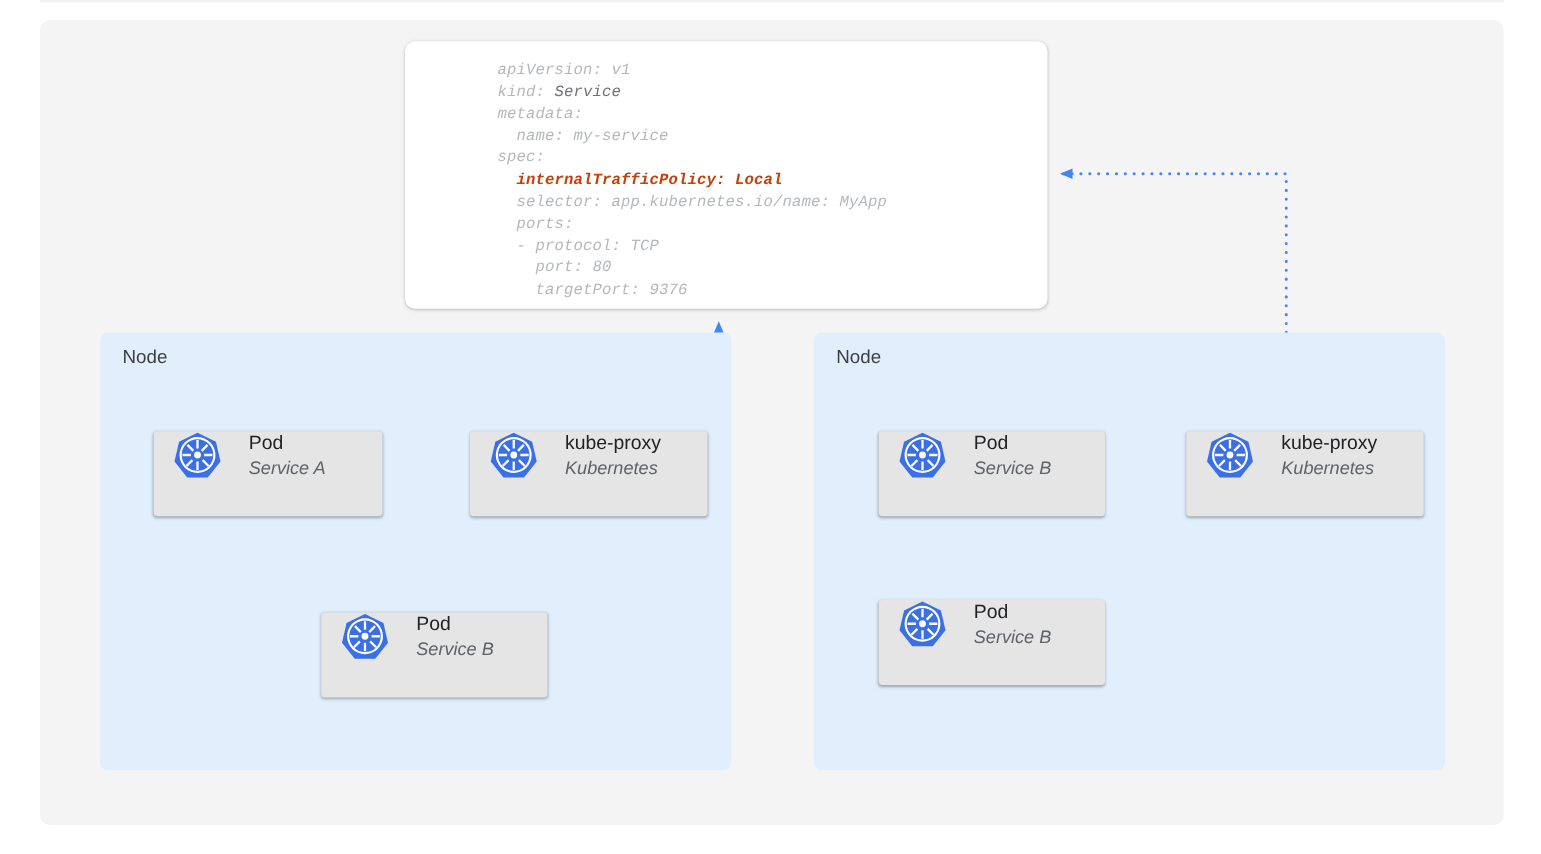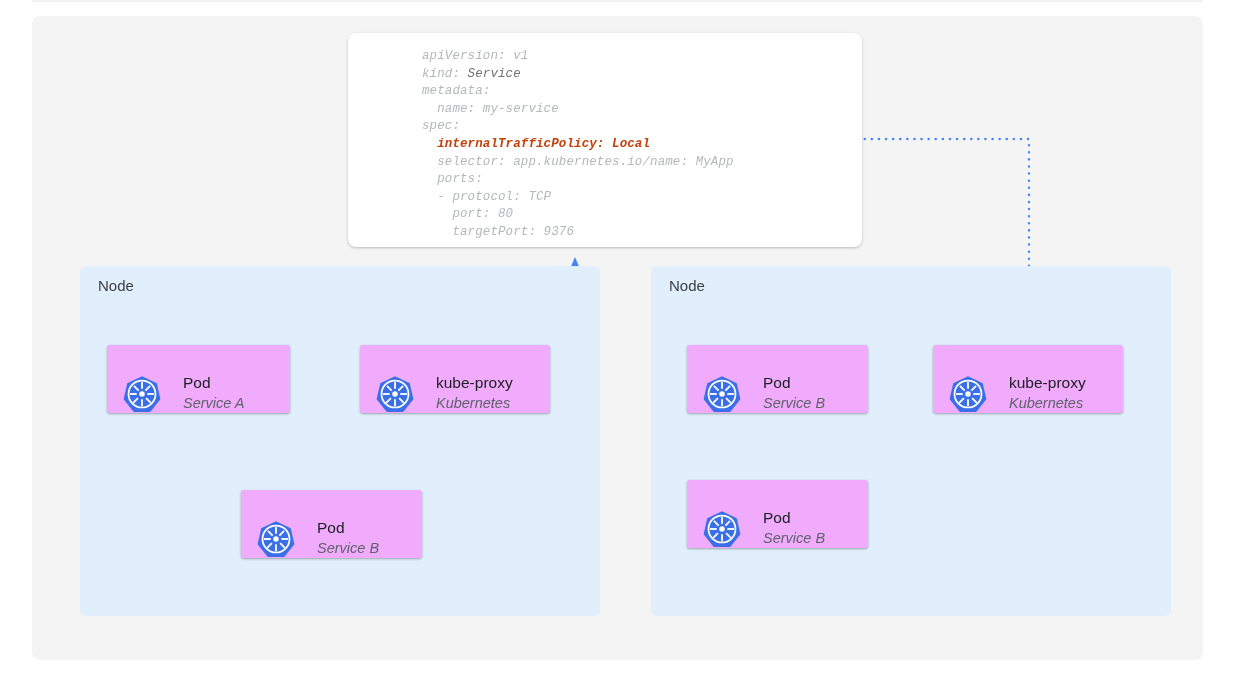--- a/index.html
+++ b/index.html
@@ -37,21 +37,20 @@
   
   .yaml-card {
     position: absolute;
     left: 324px;
     top: 33px;
     width: 514px;
     height: 214px;
     background: #ffffff;
     border-radius: 8px;
     box-shadow: 0 1px 3px rgba(60,64,67,.22), 0 1px 2px rgba(60,64,67,.10);
-    margin-left: 24px;
   }
   .yaml-code {
     position: absolute;
     left: 74px;
     top: 15px;
     font-family: "Liberation Mono", "DejaVu Sans Mono", monospace;
     font-size: 12.5px;
     line-height: 17.6px;
     font-style: italic;
     color: #b4b7bb;
@@ -60,41 +59,41 @@
   }
   .yaml-line { display: block; height: 17.6px; }
   .yaml-line b { font-weight: 400; font-style: italic; color: #6f7276; }
   .yaml-line.em { font-weight: 700; color: #c2410c; }
 
   
   .node {
     position: absolute;
     background: #e1effc;
     border-radius: 6px;
-    padding-left: 15px;
   }
   .node.left  { left: 80px;  top: 266px; width: 505px; height: 350px; }
   .node.right { left: 651px; top: 266px; width: 505px; height: 350px; }
   .node-label {
     position: absolute;
     left: 18px;
     top: 11px;
     font-size: 15px;
     color: #3c4043;
   }
 
   
   .card {
     position: absolute;
-    background: #f0abfc;
+    background: #e5e5e5;
     border-radius: 3px;
     box-shadow: 0 1px 2px rgba(60,64,67,.30), 0 1px 3px rgba(60,64,67,.15);
     display: flex;
-    align-items: flex-end;
+    align-items: flex-start;
     box-sizing: border-box;
+    margin-left: 16px;
   }
   .card .k8s-icon {
     width: 38px;
     height: 38px;
     margin-left: 16px;
     flex: none;
   }
   .card .card-text {
     margin-left: 22px;
     display: flex;

